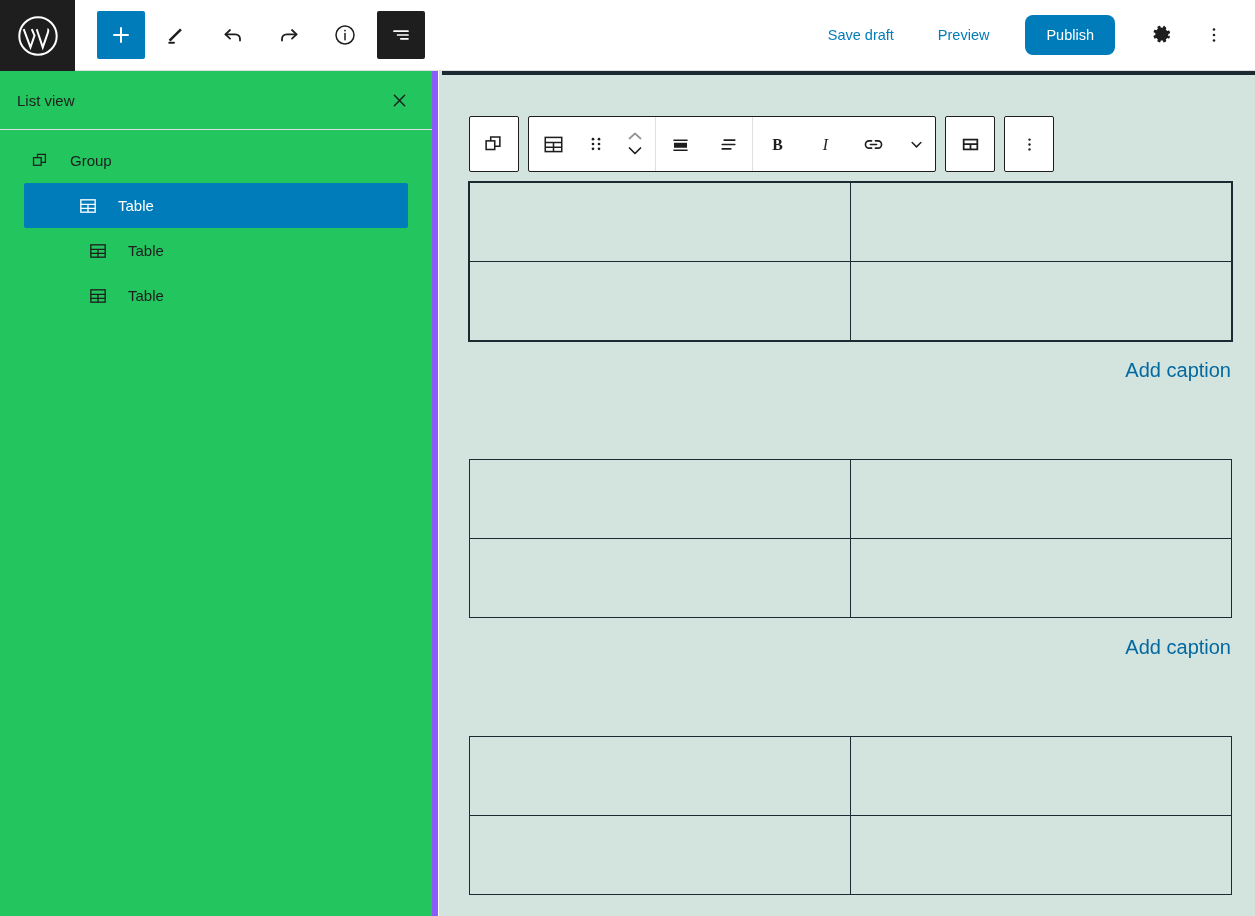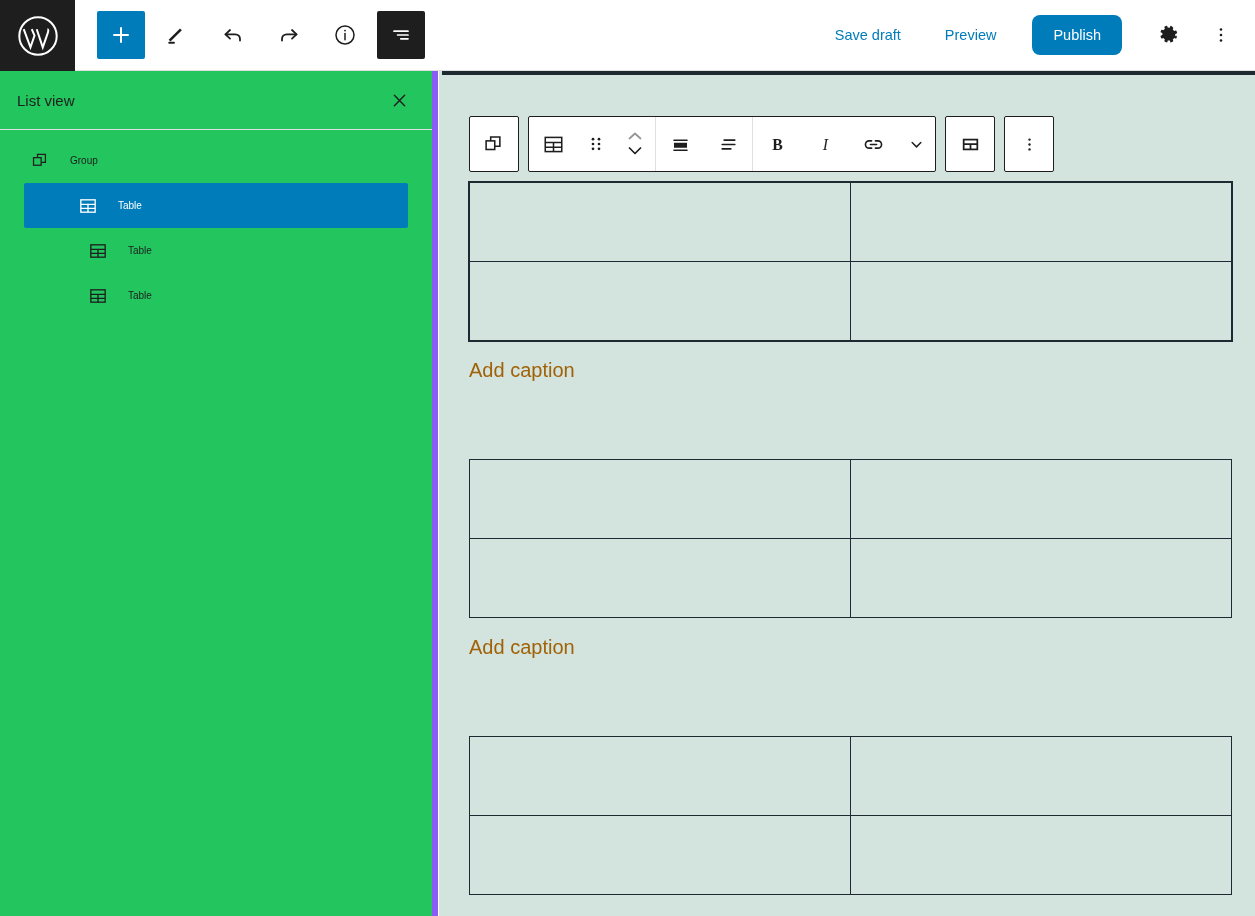--- a/index.html
+++ b/index.html
@@ -74,21 +74,21 @@
     color: #ffffff;
     border-radius: 2px;
   }
 
   .header-spacer { flex: 1 1 auto; }
 
   .header-right-tools {
     display: flex;
     align-items: center;
     gap: 16px;
-    padding-right: 19px;
+    padding-right: 26px;
   }
 
   .text-btn {
     background: transparent;
     border: none;
     cursor: pointer;
     font-family: "Liberation Sans", sans-serif;
     font-size: 14.5px;
     color: #007cba;
     padding: 10px 14px;
@@ -148,21 +148,21 @@
     color: #1e1e1e;
   }
 
   .listview-body { padding-top: 8px; }
 
   .lv-row {
     display: flex;
     align-items: center;
     height: 45px;
     cursor: pointer;
-    font-size: 10px;
+    font-size: 15px;
     color: #1e1e1e;
   }
   .lv-row .lv-icon {
     display: flex; align-items: center; justify-content: center;
     width: 24px; height: 24px;
     flex: none;
   }
   .lv-row .lv-label { padding-left: 18px; }
 
   .lv-row.depth-1 { padding-left: 28px; }
@@ -256,23 +256,23 @@
   }
   table.wp-table td.col-a { width: 381px; }
   table.wp-table td.col-b { width: 381px; }
 
   table.wp-table.selected {
     outline: 2px solid #1e2a32;
     outline-offset: -1px;
   }
 
   .caption {
-    text-align: left;
+    text-align: right;
     font-size: 20px;
-    color: #a16207;
+    color: #0369a1;
     padding-top: 18px;
     font-family: "Liberation Sans", sans-serif;
     cursor: text;
   }
 </style>
 </head>
 <body>
 
 <div id="app">
 

